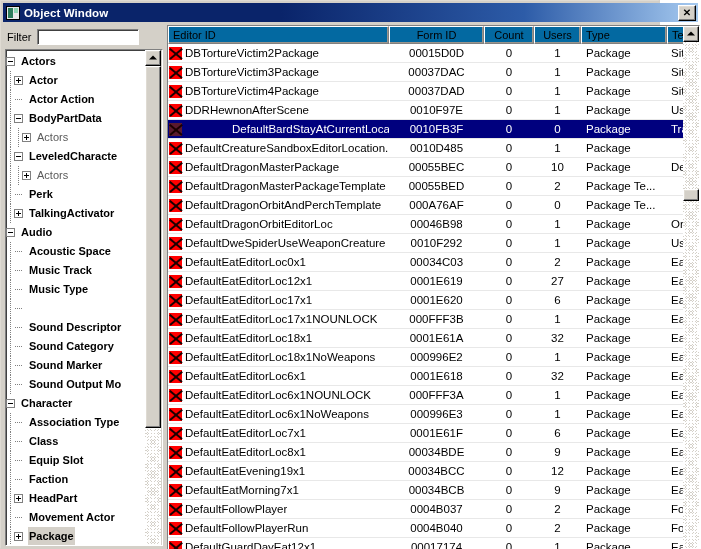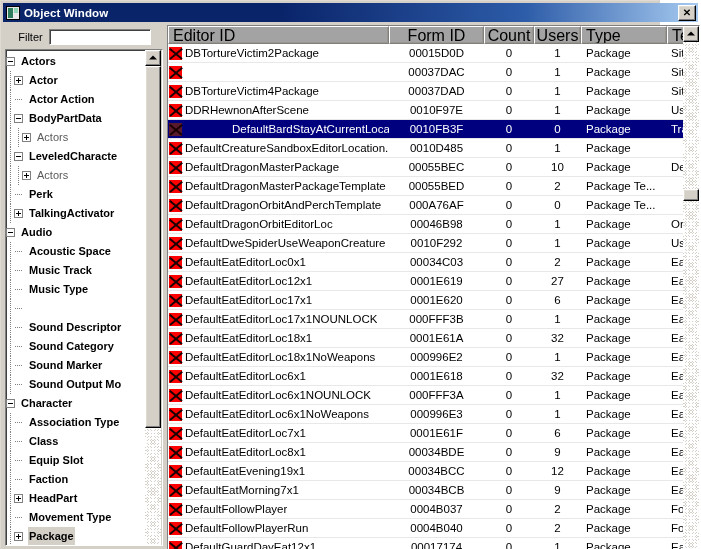--- a/index.html
+++ b/index.html
@@ -47,21 +47,21 @@
     box-shadow:inset -1px -1px 0 #808080, inset 1px 1px 0 #dfdbd3;
     display:flex;align-items:center;justify-content:center;
     font-size:10px;font-weight:bold;color:#000;line-height:1;
     font-family:"Liberation Sans",sans-serif;
     cursor:default;
   }
 
   
   #filter-row{
     position:absolute;left:6px;top:27px;width:155px;height:18px;
-    display:flex;align-items:center;justify-content:center;
+    display:flex;align-items:center;
   }
   #filter-label{font-size:11px;color:#000;margin-right:6px;}
   #filter-input{
     width:102px;height:16px;background:#fff;
     border:1px solid;border-color:#808080 #fff #fff #808080;
     box-shadow:inset 1px 1px 0 #404040;
     box-sizing:border-box;font-size:11px;padding:0 2px;
     outline:none;
     font-family:"Liberation Sans",sans-serif;
   }
@@ -145,24 +145,24 @@
     border:1px solid;border-color:#808080 #fff #fff #808080;
     box-sizing:border-box;
     overflow:hidden;
   }
   #header-row{
     position:absolute;left:0;top:0;height:18px;width:533px;
     display:flex;background:#d4d0c8;
   }
   .hcell{
     height:18px;line-height:17px;box-sizing:border-box;
-    background:#a3a3a3;
+    background:#0369a1;
     border:1px solid;border-color:#fff #808080 #808080 #fff;
     box-shadow:inset -1px -1px 0 #9a958d;
-    font-size:16px;color:#000;
+    font-size:11px;color:#000;
     padding-left:4px;overflow:hidden;white-space:nowrap;
     flex:0 0 auto;
   }
   .hcell.ctr{text-align:center;padding-left:0;}
 
   #rows-clip{
     position:absolute;left:0;top:18px;width:517px;height:507px;overflow:hidden;
   }
   .row{
     display:flex;height:19px;align-items:flex-end;
@@ -331,21 +331,21 @@
           <span class="lbl">Faction</span>
         </div>
         <div class="tnode">
           <span class="dots"></span>
           <span class="box plus"></span>
           <span class="lbl">HeadPart</span>
         </div>
         <div class="tnode">
           <span class="dots"></span>
           <span class="nobox"></span>
-          <span class="lbl">Movement Type</span>
+          <span class="lbl">Movement Actor</span>
         </div>
         <div class="tnode sel">
           <span class="dots"></span>
           <span class="box plus"></span>
           <span class="lbl">Package</span>
         </div>
       </div>
     <div id="tree-scroll">
       <div class="sb-arrow"></div>
       <div class="sb-track" style="position:absolute;left:0;top:16px;width:16px;height:479px;">
@@ -372,20 +372,21 @@
           </div>
           <div class="cell c-form">00015D0D</div>
           <div class="cell c-count">0</div>
           <div class="cell c-users">1</div>
           <div class="cell c-type">Package</div>
           <div class="cell c-te">Sit</div>
         </div>
         <div class="row">
           <div class="cell c-name">
             <span class="ico"></span>
+            <span class="nm">DBTortureVictim3Package</span>
           </div>
           <div class="cell c-form">00037DAC</div>
           <div class="cell c-count">0</div>
           <div class="cell c-users">1</div>
           <div class="cell c-type">Package</div>
           <div class="cell c-te">Sit</div>
         </div>
         <div class="row">
           <div class="cell c-name">
             <span class="ico"></span>

